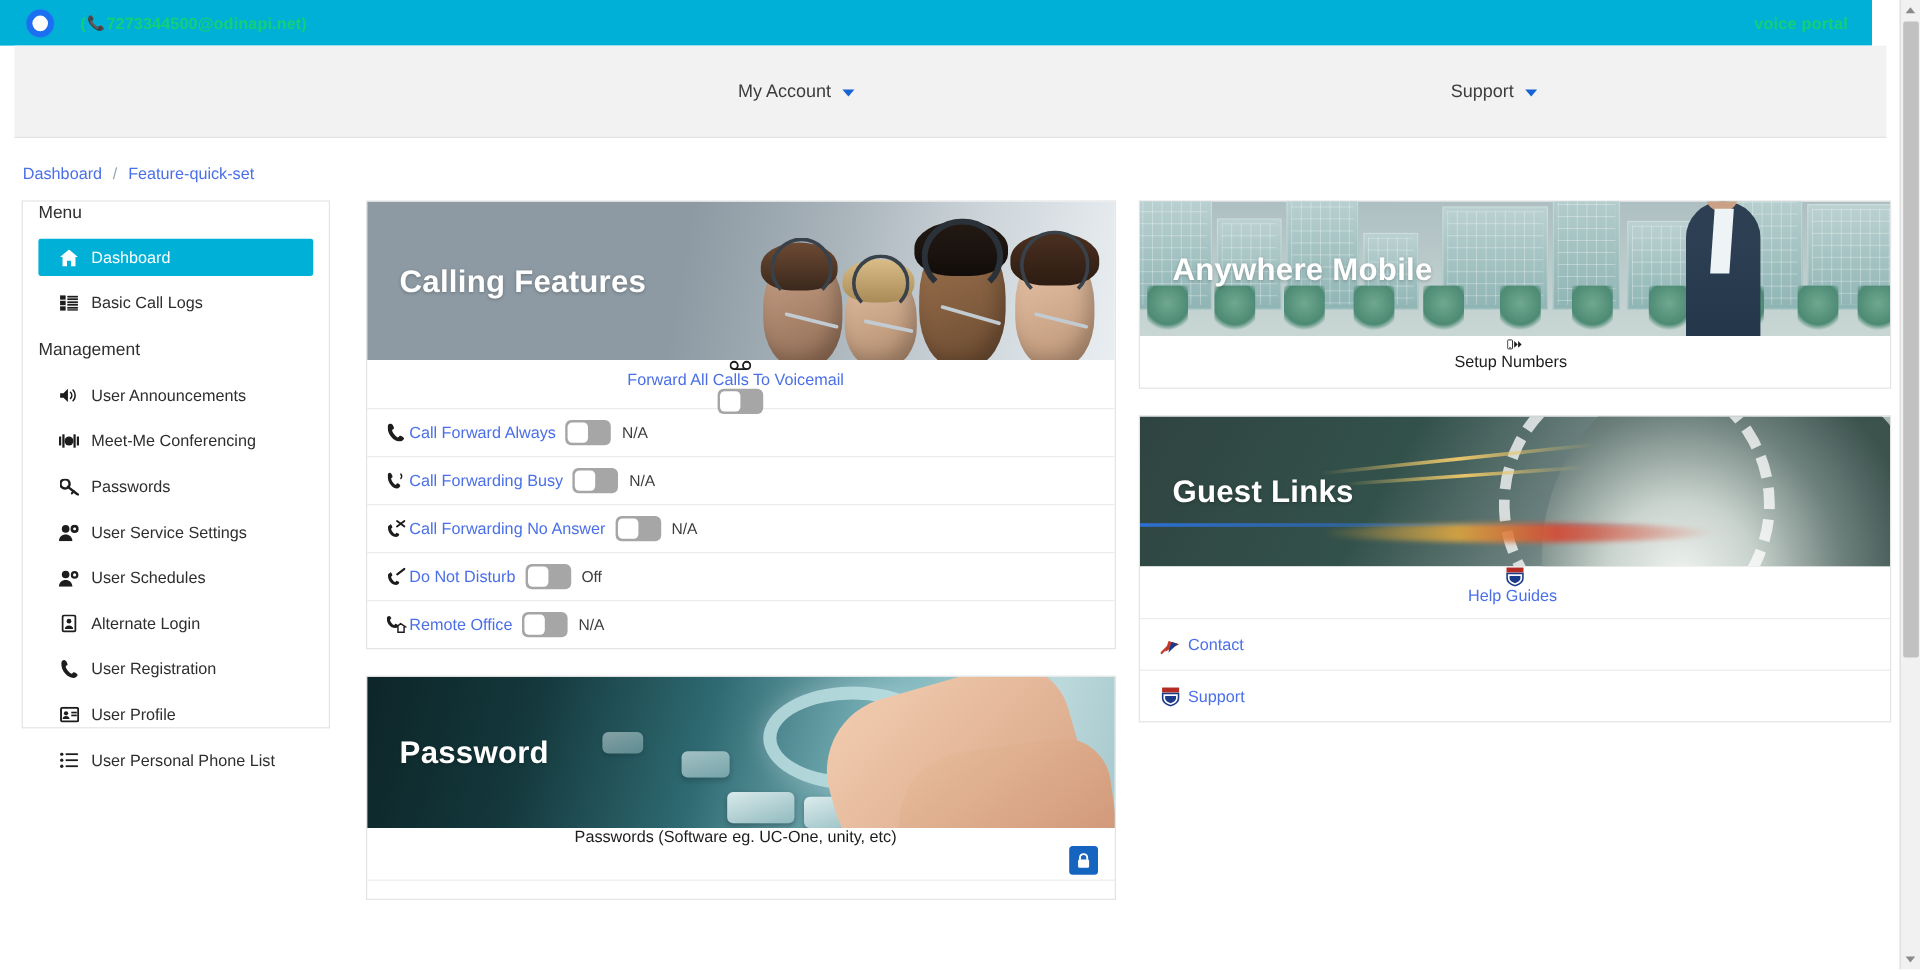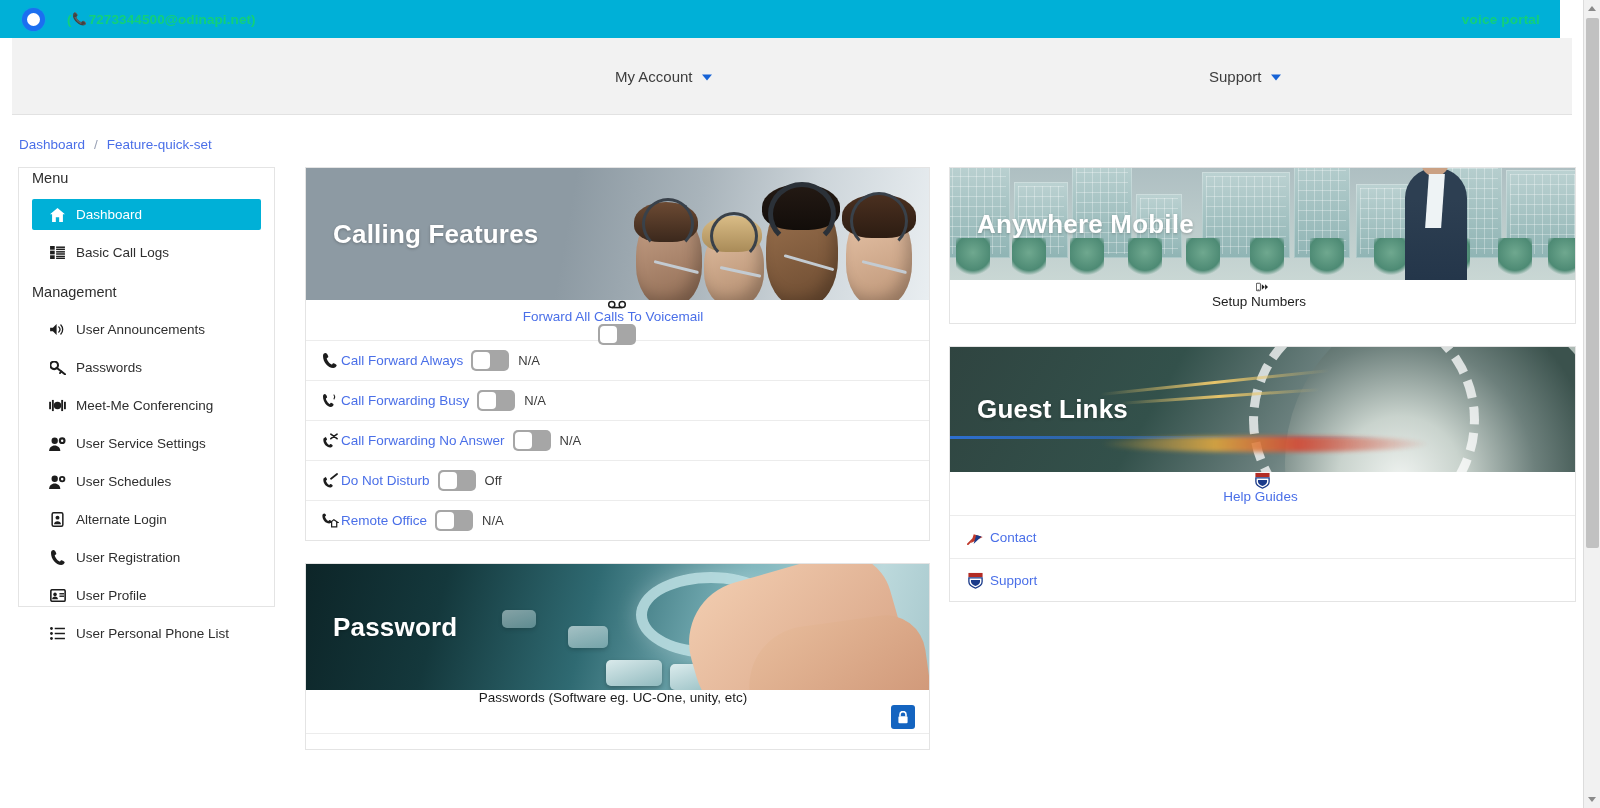--- a/index.html
+++ b/index.html
@@ -369,40 +369,40 @@
               <path fill="#1d1d1d" d="M0 5h3l4-4v12L3 9H0z"></path>
               <path d="M9.3 4.2a4 4 0 0 1 0 5.6" stroke="#1d1d1d" stroke-width="1.4" fill="none" stroke-linecap="round"></path>
               <path d="M11.6 2.2a7 7 0 0 1 0 9.6" stroke="#1d1d1d" stroke-width="1.4" fill="none" stroke-linecap="round"></path>
             </svg>
           </span>
           <span>User Announcements</span>
         </div>
 
         <div class="side-item mg">
           <span class="ic">
-            <svg width="16" height="14" viewBox="0 0 17 15">
-              <circle cx="4.4" cy="4.6" r="4.1" fill="none" stroke="#1d1d1d" stroke-width="2.2"></circle>
-              <path d="M7 7.2 16 14.2" stroke="#1d1d1d" stroke-width="2.2" stroke-linecap="round"></path>
-              <path d="M12.2 11.2l-1.6 1.8" stroke="#1d1d1d" stroke-width="2" stroke-linecap="round"></path>
-            </svg>
-          </span>
-          <span>Passwords</span>
-        </div>
-
-        <div class="side-item mg">
-          <span class="ic">
             <svg width="17" height="13" viewBox="0 0 18 14">
               <circle cx="9" cy="7" r="4" fill="#1d1d1d"></circle>
               <rect x="0" y="3" width="2" height="8" fill="#1d1d1d"></rect>
               <rect x="3" y="1" width="2" height="12" fill="#1d1d1d"></rect>
               <rect x="13" y="1" width="2" height="12" fill="#1d1d1d"></rect>
               <rect x="16" y="3" width="2" height="8" fill="#1d1d1d"></rect>
             </svg>
           </span>
           <span>Meet-Me Conferencing</span>
+        </div>
+
+        <div class="side-item mg">
+          <span class="ic">
+            <svg width="16" height="14" viewBox="0 0 17 15">
+              <circle cx="4.4" cy="4.6" r="4.1" fill="none" stroke="#1d1d1d" stroke-width="2.2"></circle>
+              <path d="M7 7.2 16 14.2" stroke="#1d1d1d" stroke-width="2.2" stroke-linecap="round"></path>
+              <path d="M12.2 11.2l-1.6 1.8" stroke="#1d1d1d" stroke-width="2" stroke-linecap="round"></path>
+            </svg>
+          </span>
+          <span>Passwords</span>
         </div>
 
         <div class="side-item mg">
           <span class="ic">
             <svg width="17" height="14" viewBox="0 0 18 15">
               <circle cx="6" cy="4" r="3.4" fill="#1d1d1d"></circle>
               <path d="M0 15c0-3.6 2.7-6 6-6s6 2.4 6 6z" fill="#1d1d1d"></path>
               <circle cx="14" cy="4" r="3.6" fill="#1d1d1d"></circle>
               <circle cx="14" cy="4" r="1.3" fill="#fff"></circle>
             </svg>

